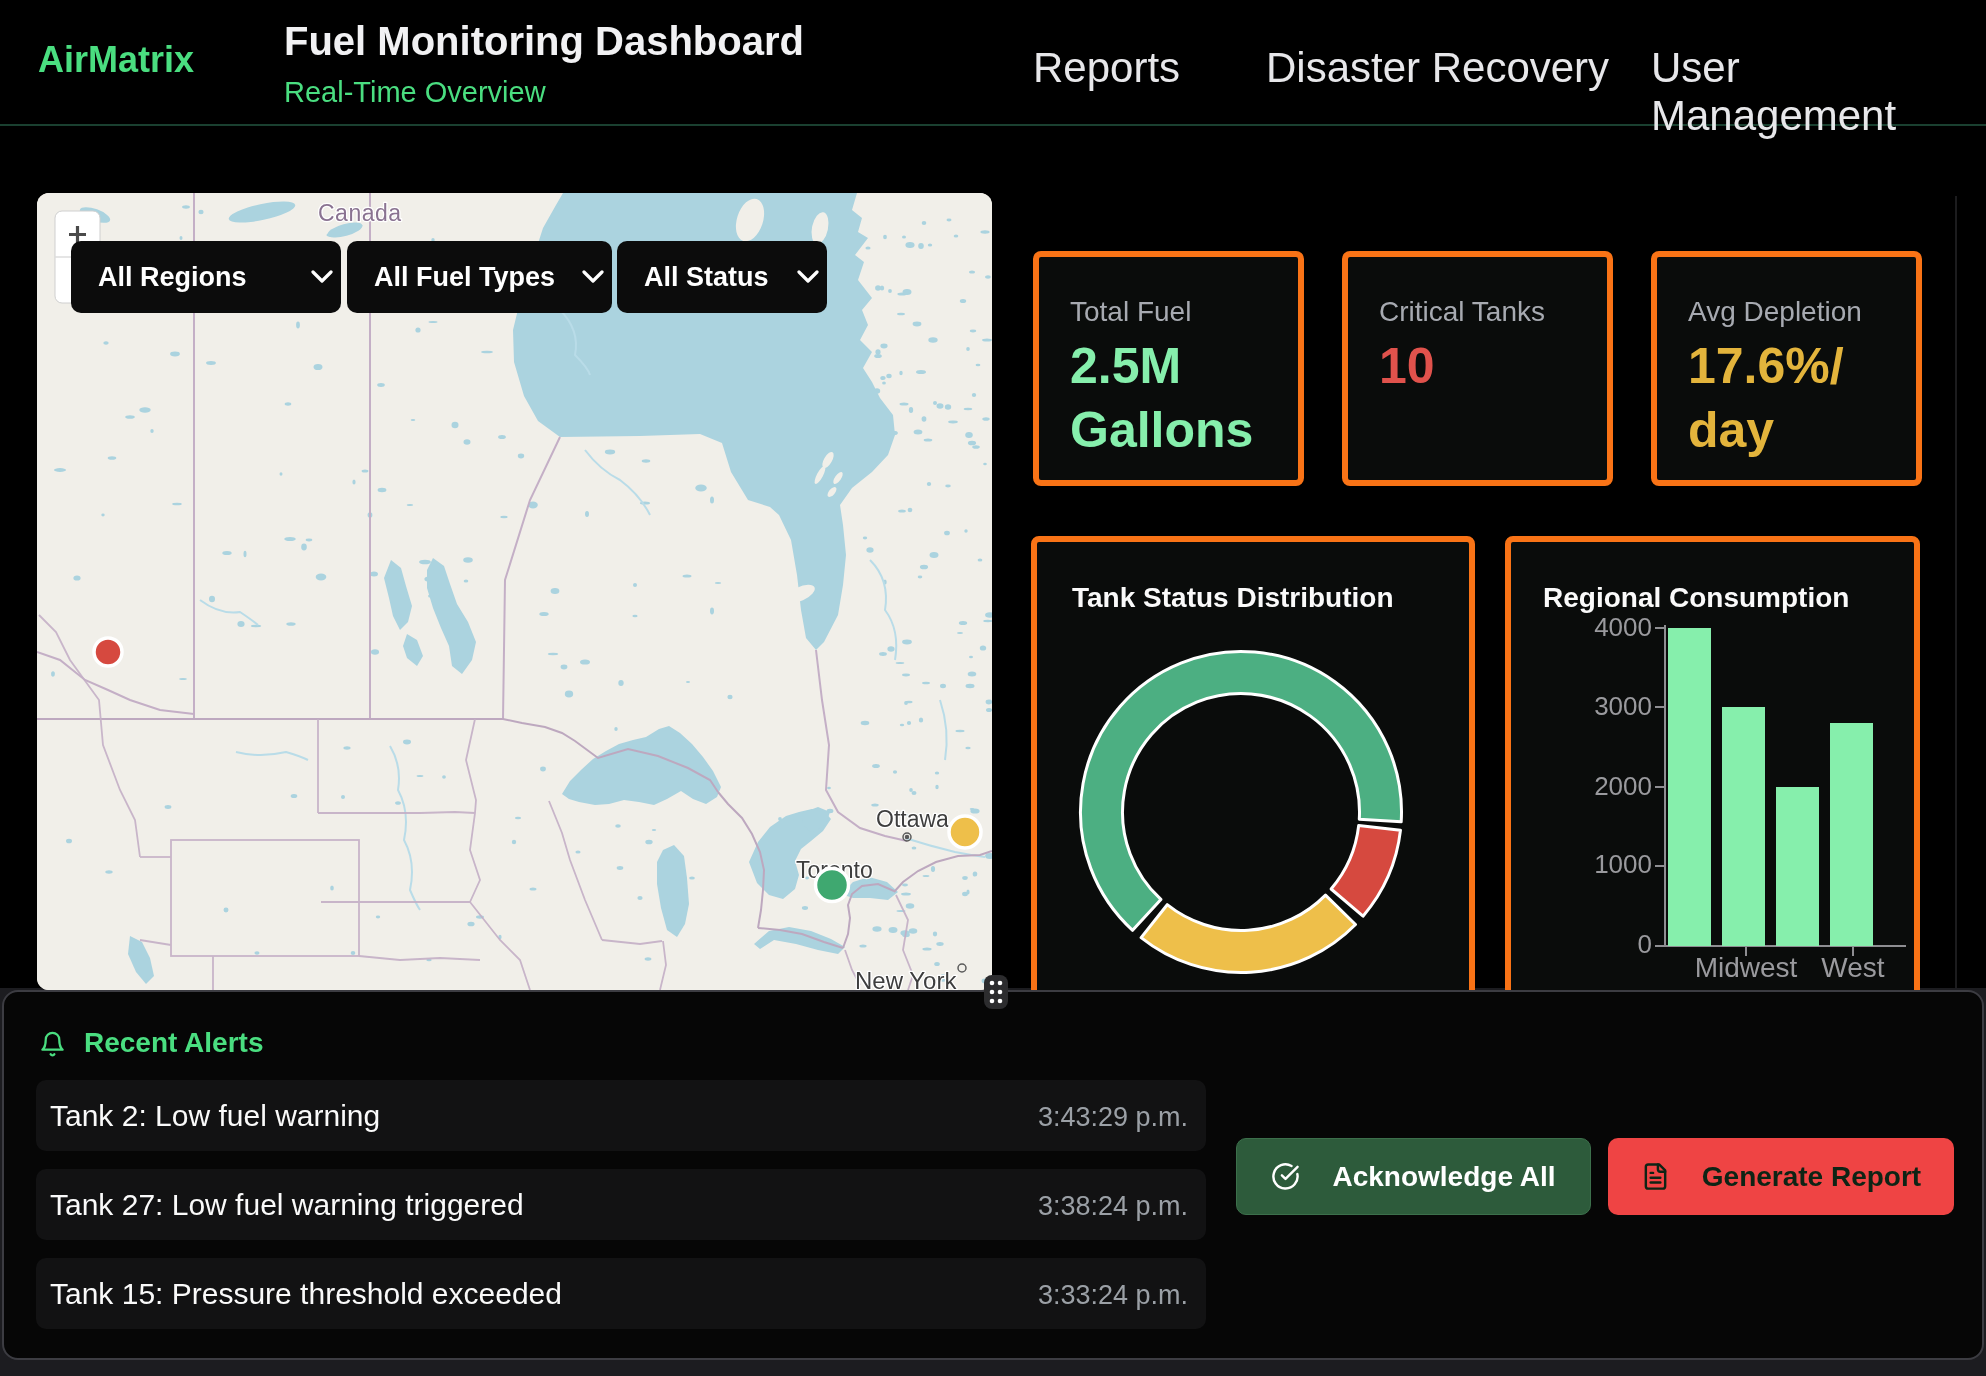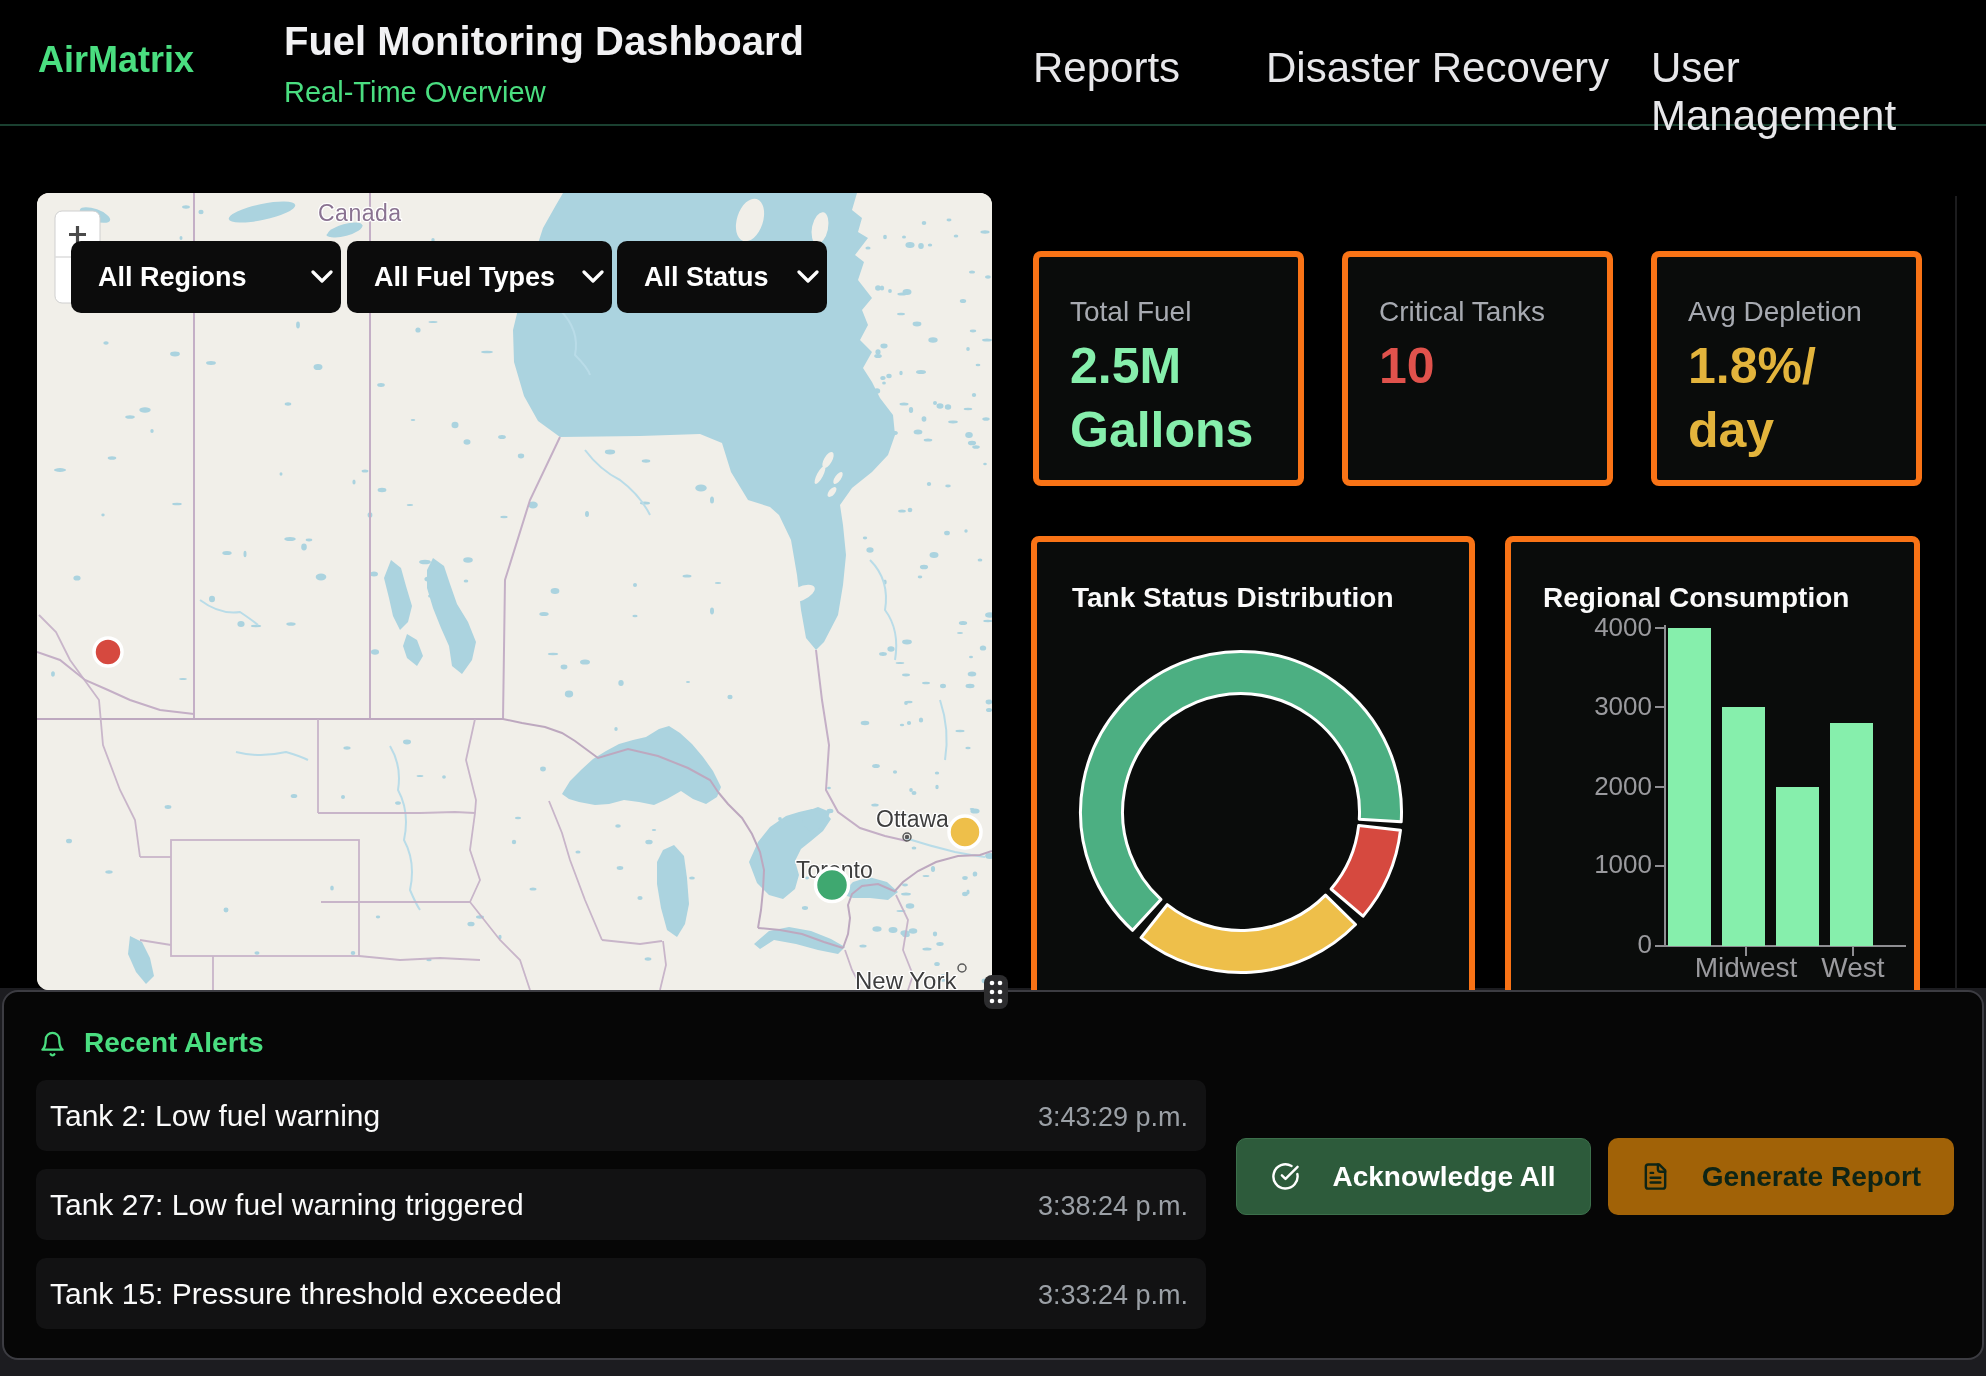--- a/index.html
+++ b/index.html
@@ -28,21 +28,21 @@
 .dd span { margin-left:27px; }
 .dd svg { position:absolute; right:8px; top:29px; }
 
 #footer { left:2px; top:990px; width:1982px; height:370px; background:#060606; border:2px solid #3c3c42; border-radius:16px; }
 #alerthead { left:84px; top:1027px; font-size:28px; font-weight:bold; color:#4ade80; }
 .arow { left:36px; width:1170px; height:71px; background:#121213; border-radius:10px; }
 .atext { position:absolute; left:14px; top:19px; font-size:30px; color:#fafafa; }
 .atime { position:absolute; right:18px; top:22px; font-size:27px; color:#9ba0a6; }
 .btn { top:1138px; height:77px; border-radius:10px; display:flex; align-items:center; justify-content:center; font-weight:bold; font-size:28px; }
 #btn1 { left:1236px; width:355px; background:#2d5b3b; border:1px solid #3c6f4b; color:#fff; }
-#btn2 { left:1608px; width:346px; background:#a16207; color:#0e2415; }
+#btn2 { left:1608px; width:346px; background:#ef4444; color:#0e2415; }
 .btn svg { margin-right:32px; }
 #handle { left:984px; top:975px; width:24px; height:34px; background:#2c2c2e; border-radius:8px; }
 #rightline { left:1955px; top:196px; width:2px; height:794px; background:#1c1c1e; }
 #graybase { left:0; top:988px; width:1986px; height:388px; background:#1c1c20; }
 </style>
 </head>
 <body>
 <div class="abs" id="rightline"></div>
 <div class="abs" id="graybase"></div>
 <div class="abs" id="header"></div>
@@ -56,21 +56,21 @@
 <div class="abs card scard" style="left:1033px;">
   <div class="slabel">Total Fuel</div>
   <div class="sval" style="color:#86efac;">2.5M Gallons</div>
 </div>
 <div class="abs card scard" style="left:1342px;">
   <div class="slabel">Critical Tanks</div>
   <div class="sval" style="color:#e0524c;">10</div>
 </div>
 <div class="abs card scard" style="left:1651px;">
   <div class="slabel">Avg Depletion</div>
-  <div class="sval" style="color:#e3b43c;">1.8%/ day</div>
+  <div class="sval" style="color:#e3b43c;">17.6%/ day</div>
 </div>
 
 <div class="abs card ccard" style="left:1031px; width:444px;">
   <div class="abs ctitle" style="left:35px; top:40px;">Tank Status Distribution</div>
 </div>
 <div class="abs card ccard" style="left:1505px; width:415px;">
   <div class="abs ctitle" style="left:32px; top:40px;">Regional Consumption</div>
 </div>
 
 <svg class="abs" style="left:1031px;top:510px;" width="444" height="480" viewBox="1031 510 444 480">

